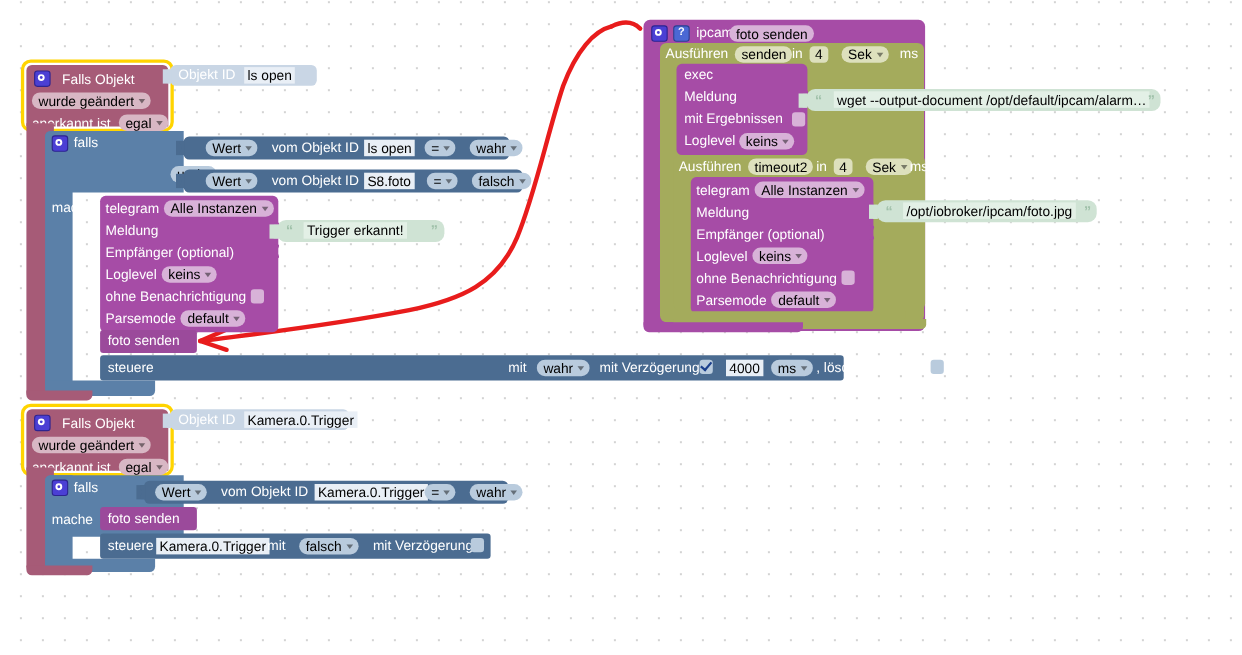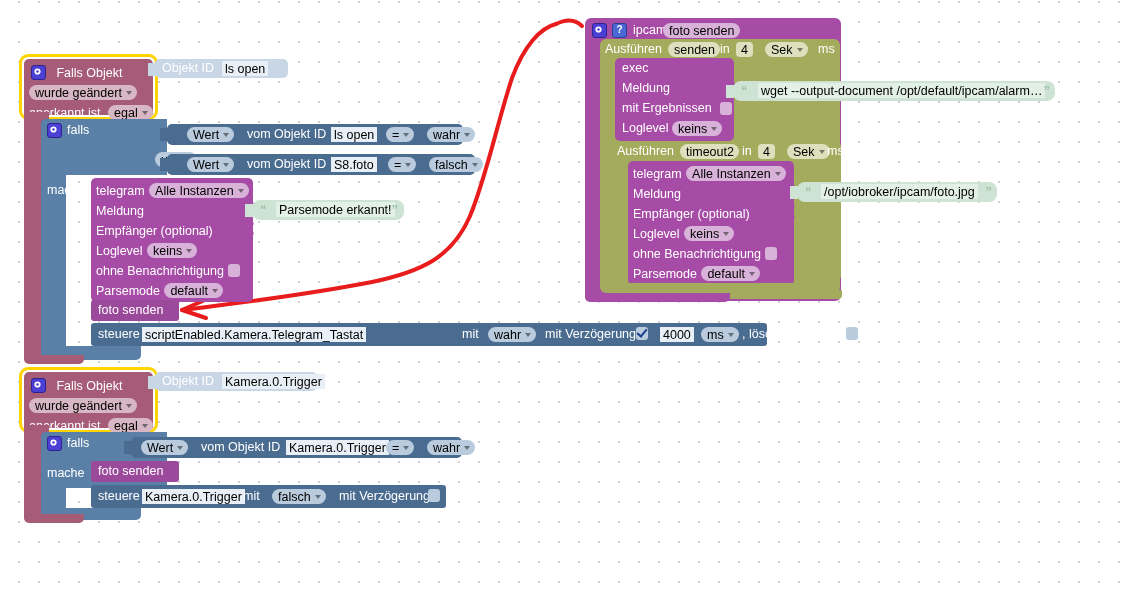--- a/index.html
+++ b/index.html
@@ -210,31 +210,30 @@
       </span>
     </div>
 
     <span style="position:absolute;right:-4px;top:24px;width:8px;height:13px;background:#a64ca6;clip-path:path('M0,0 L4,0 C6,2 3,4 3,6.5 C3,9 6,11 4,13 L0,13 Z');"></span>
     <span style="position:absolute;right:-4px;top:44px;width:8px;height:13px;background:#a64ca6;clip-path:path('M0,0 L4,0 C6,2 3,4 3,6.5 C3,9 6,11 4,13 L0,13 Z');"></span>
   </div>
 
   <div class="blk c-text rnd8" style="left:252px;top:200px;width:152px;height:20px;">
     <span class="nub c-text"></span>
     <span style="position:absolute;left:8px;top:2px;color:#9fc0a9;font-size:13px;font-weight:bold;">“</span>
-    <span class="ft" style="position:absolute;left:24px;top:2px;background:#e3f0e6;">Parsemode erkannt!</span>
+    <span class="ft" style="position:absolute;left:24px;top:2px;background:#e3f0e6;">Trigger erkannt!</span>
     <span style="position:absolute;right:6px;top:2px;color:#9fc0a9;font-size:13px;font-weight:bold;">”</span>
   </div>
 
   <div class="blk c-purple2" style="left:91px;top:300px;width:88px;height:21px;border-radius:3px;">
     <span class="txt" style="position:absolute;left:7px;top:3px;">foto senden</span>
   </div>
 
   <div class="blk c-blue-d" style="left:91px;top:323px;width:676px;height:23px;border-radius:3px;">
     <span class="txt" style="position:absolute;left:7px;top:4px;">steuere</span>
-    <span class="ft" style="position:absolute;left:51px;top:4px;background:#e9eff6;">scriptEnabled.Kamera.Telegram_Tastat</span>
     <span class="txt" style="position:absolute;left:371px;top:4px;">mit</span>
     <span class="fd" style="position:absolute;left:397px;top:4px;background:#b9cbdd;">
       <span>wahr</span>
         <i class="car"></i>
     </span>
     <span class="txt" style="position:absolute;left:454px;top:4px;">mit Verzögerung</span>
     <span class="fck on" style="position:absolute;left:545px;top:4px;background:#b9cbdd;"></span>
     <span class="ft" style="position:absolute;left:569px;top:4px;background:#e9eff6;">4000</span>
     <span class="fd" style="position:absolute;left:610px;top:4px;background:#b9cbdd;">
       <span>ms</span>

